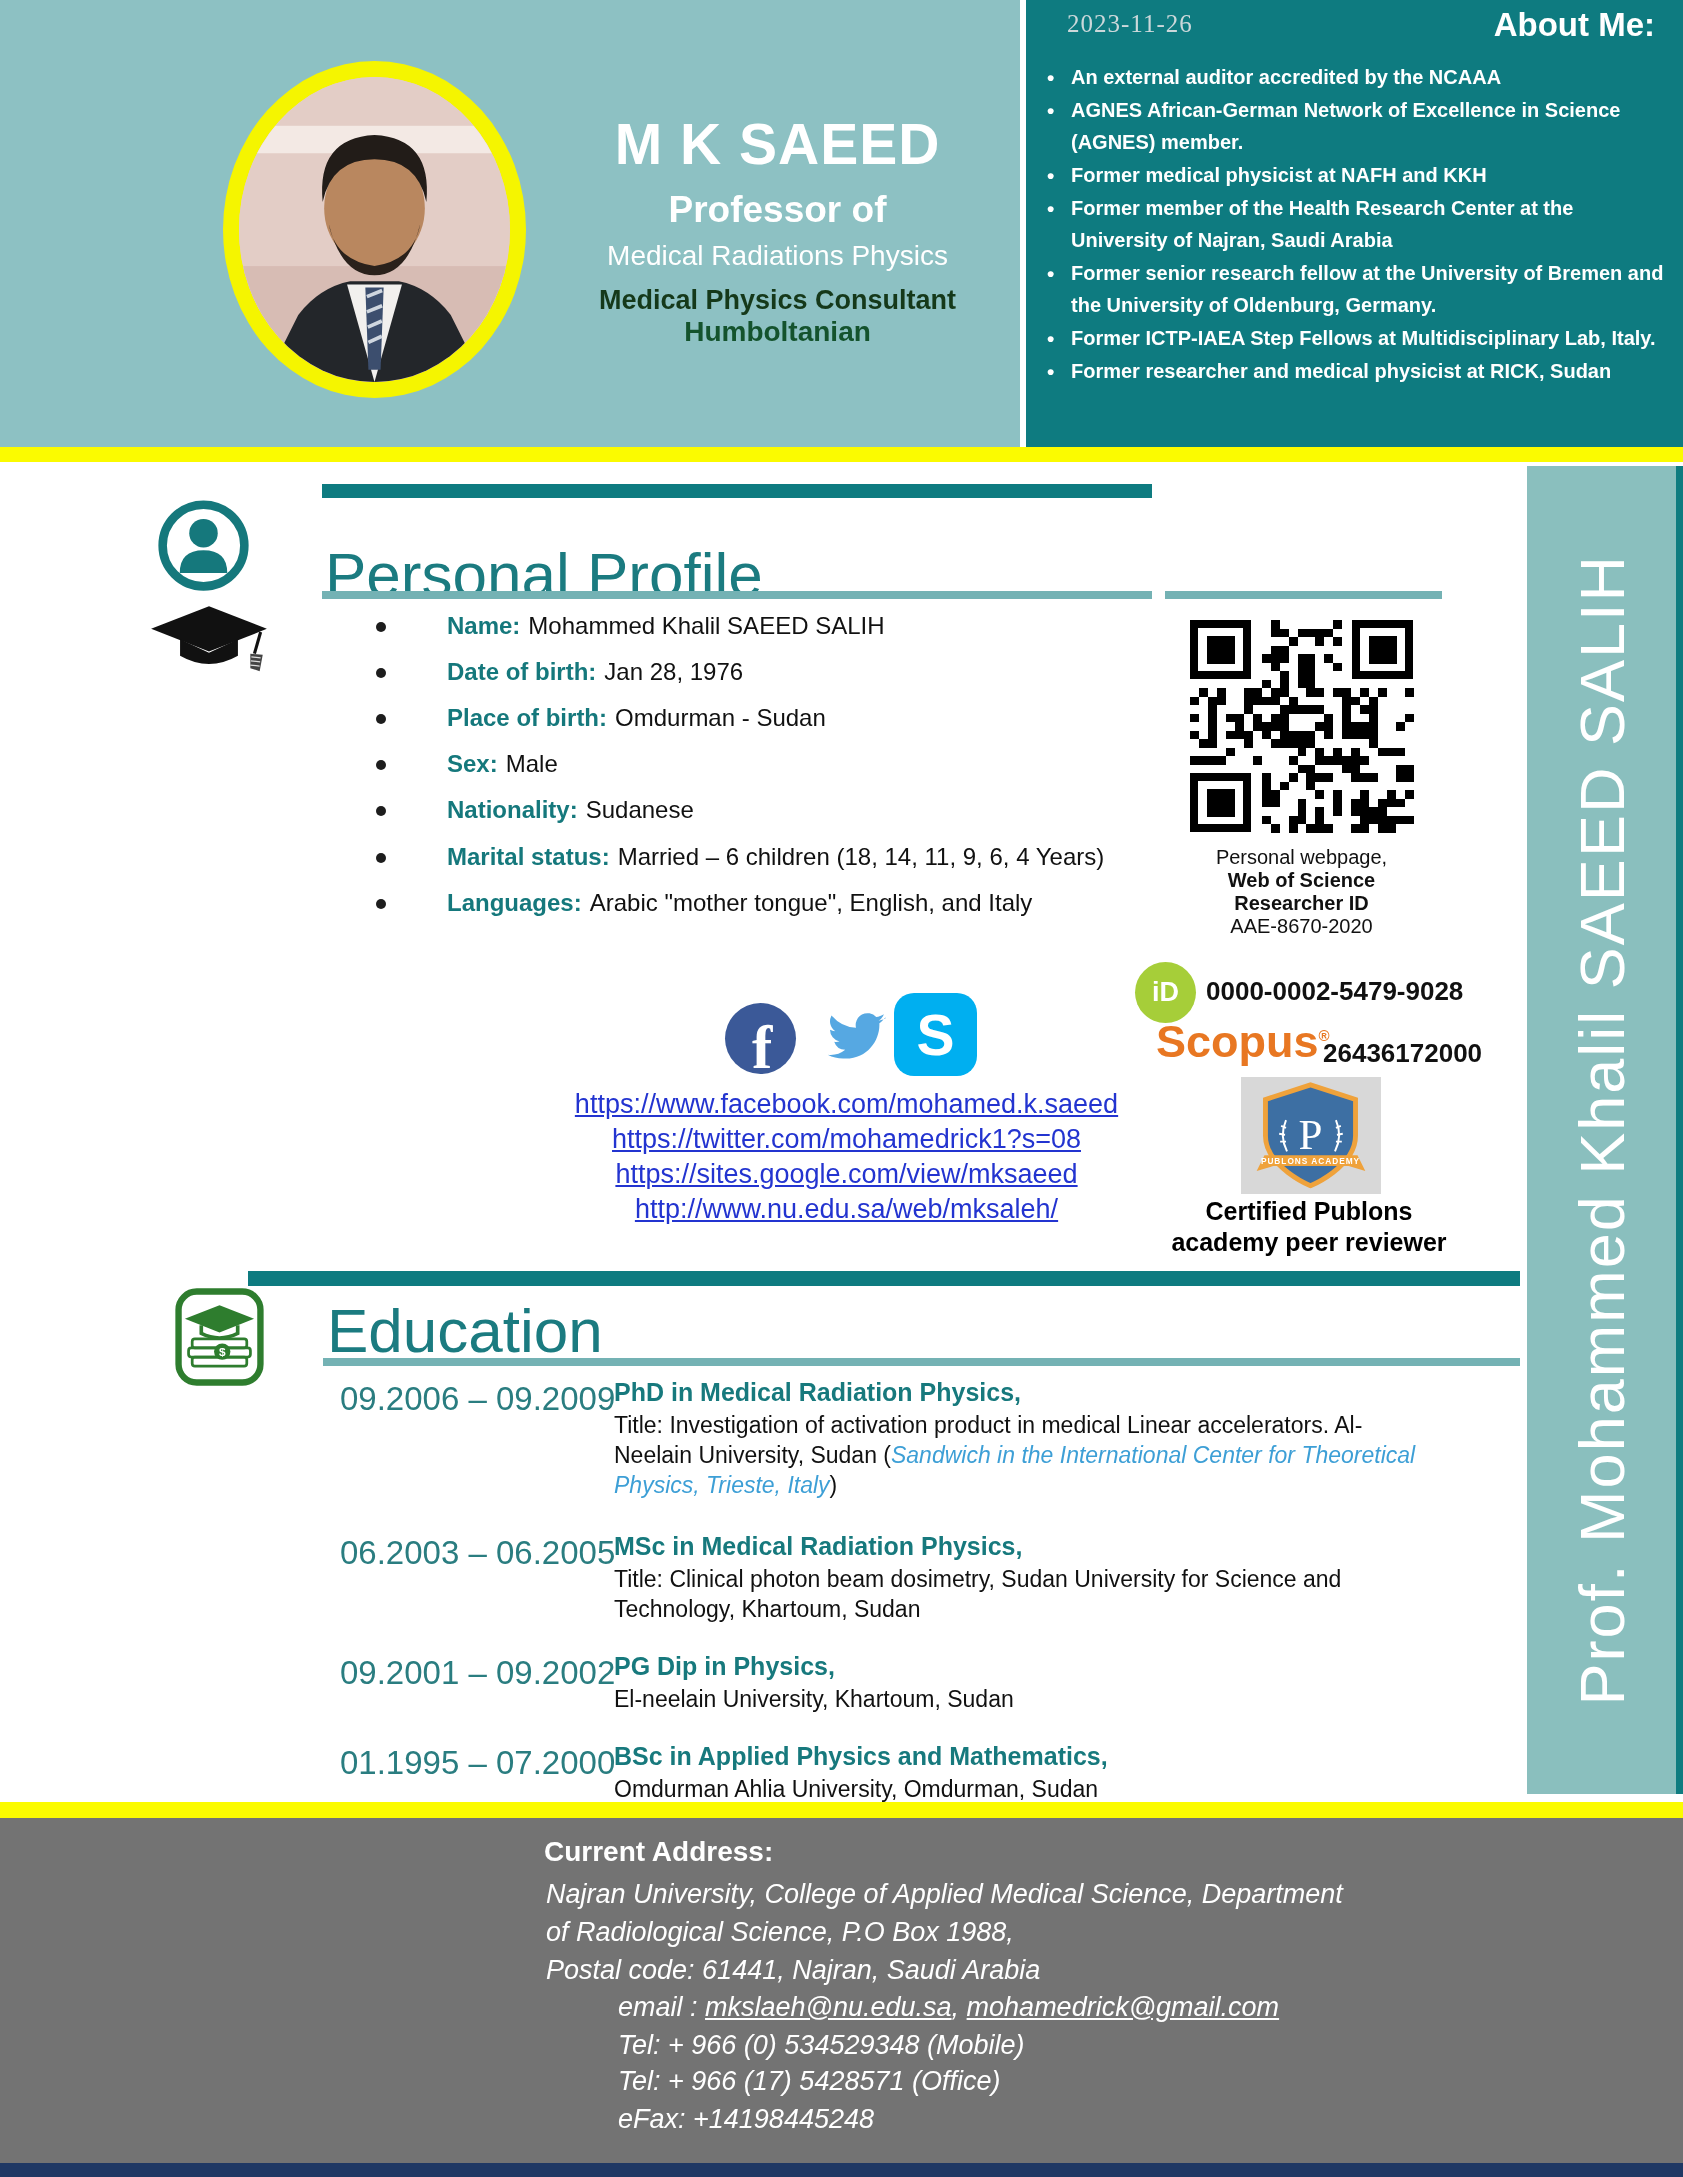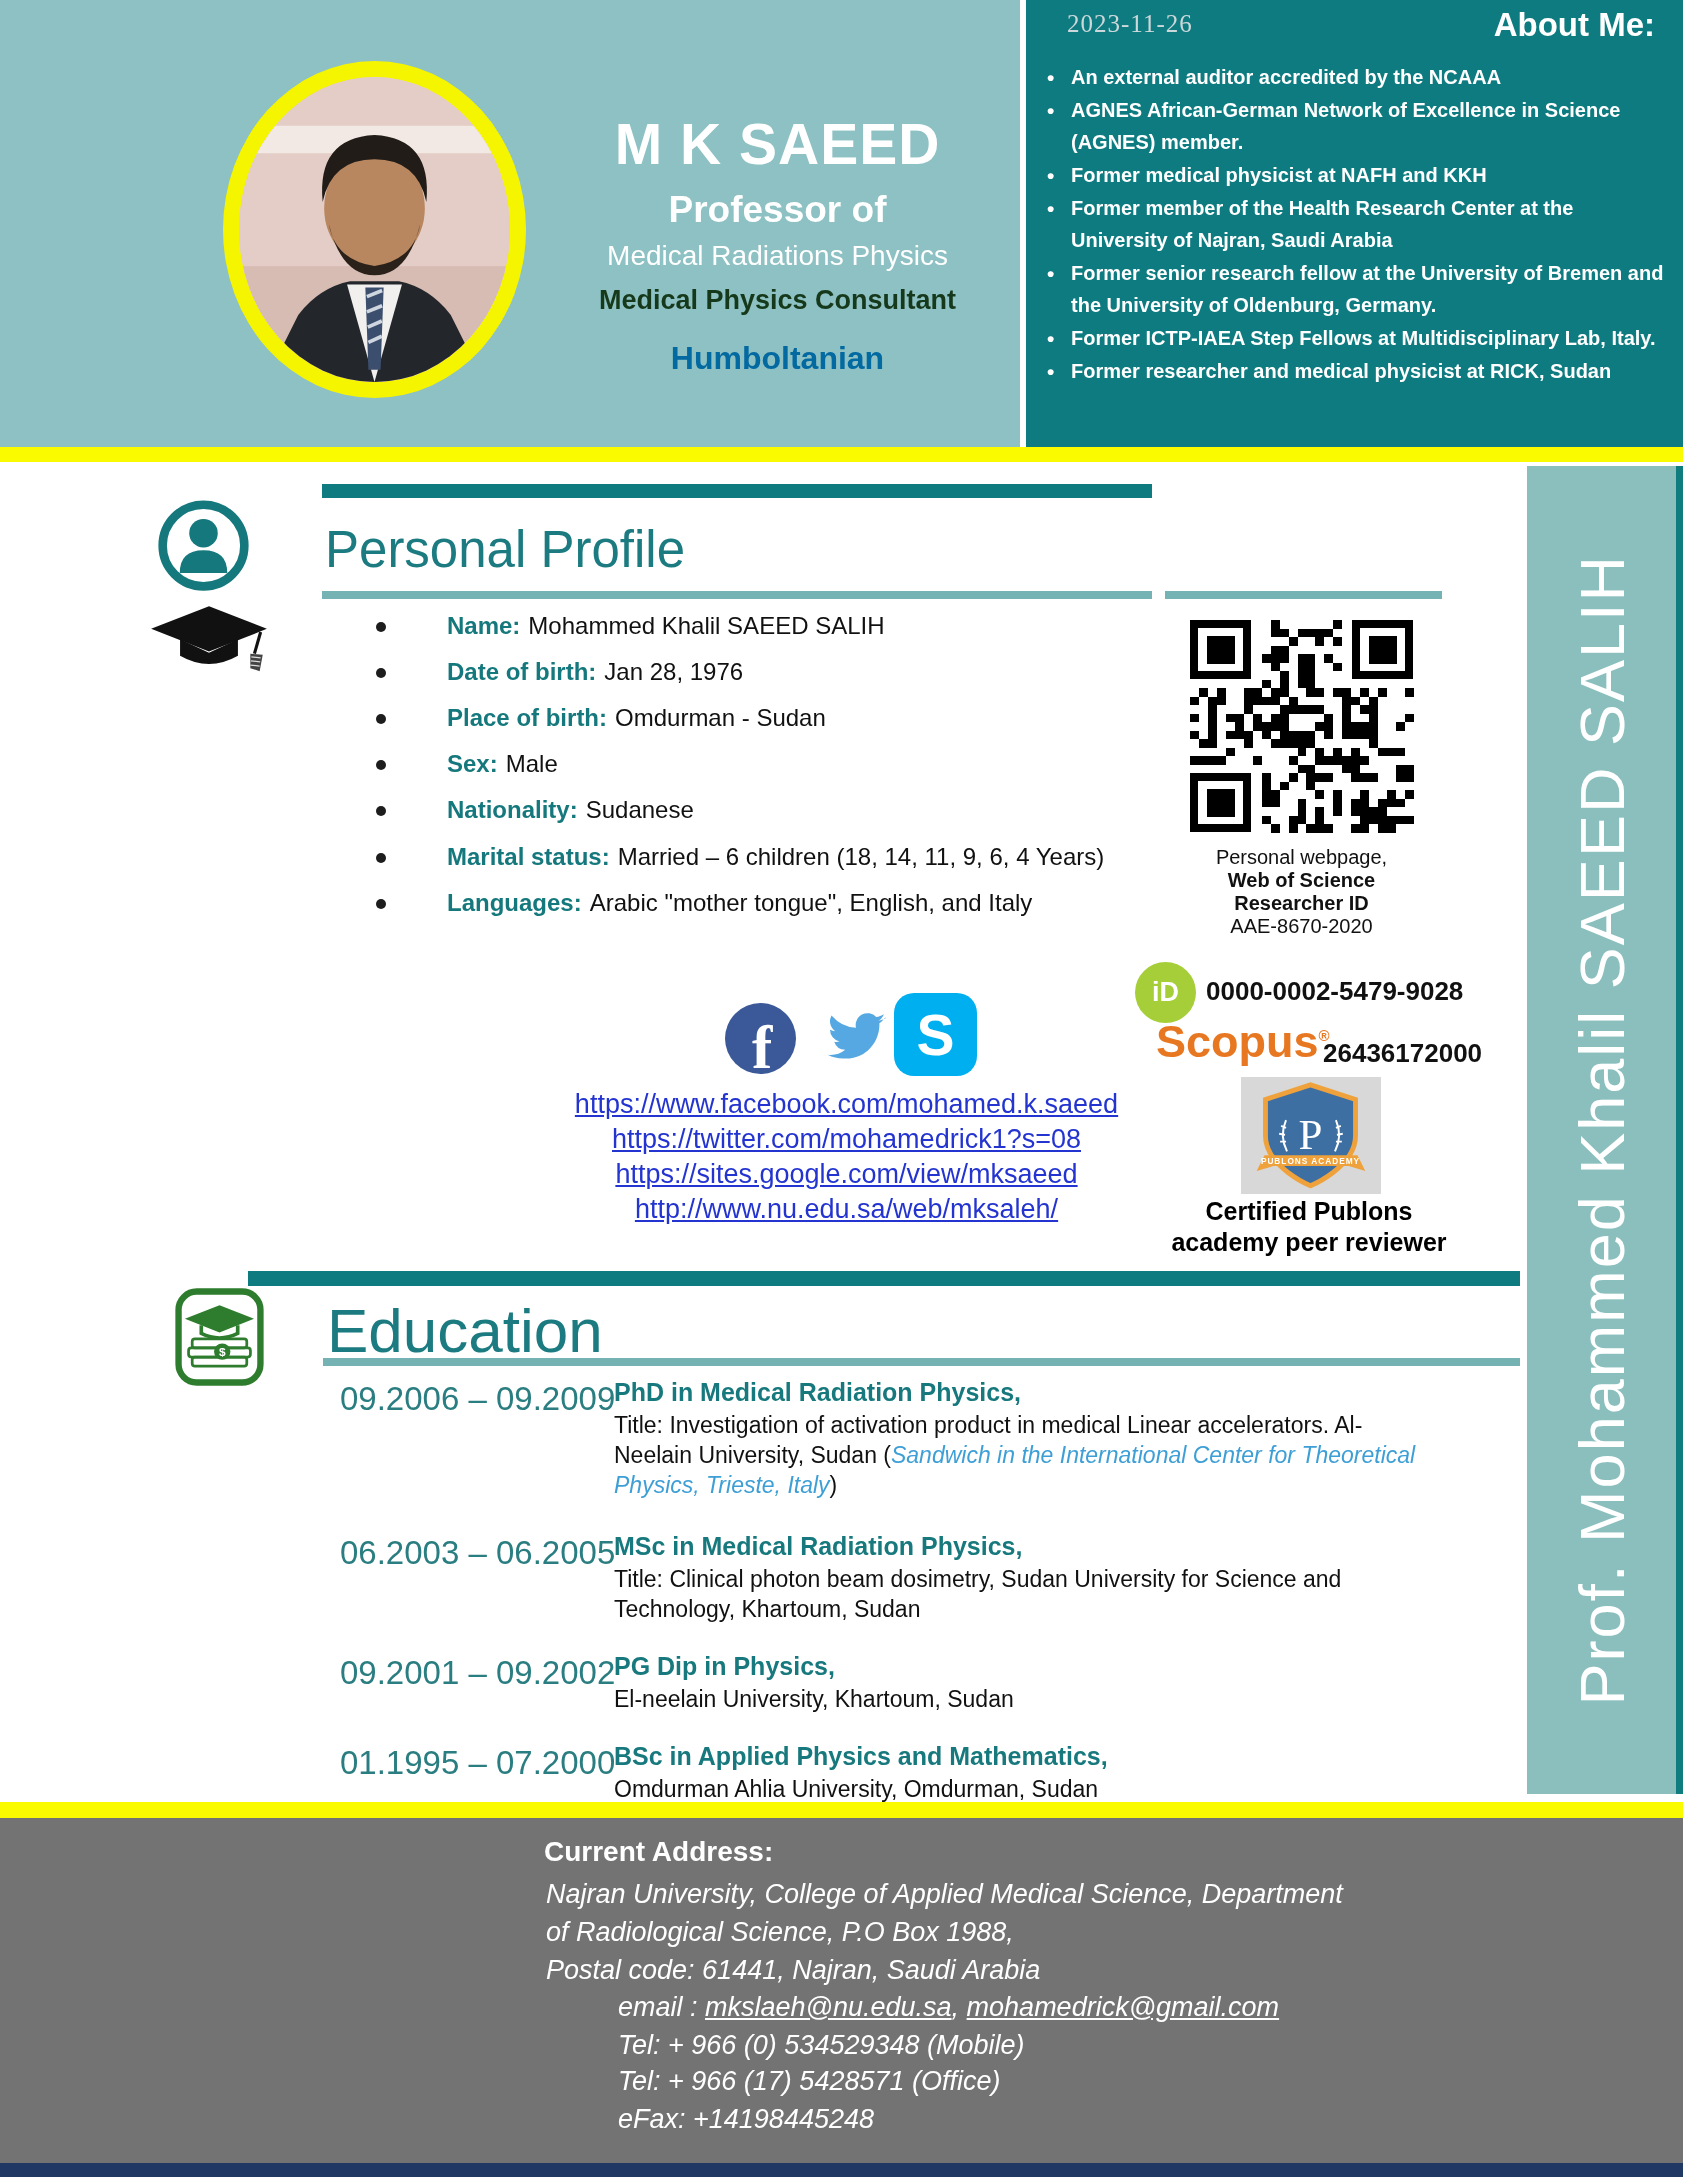--- a/index.html
+++ b/index.html
@@ -18,32 +18,32 @@
   #about-list li::before{content:"•";position:absolute;left:2px;top:0;font-size:21px;}
 
   #photo{left:223px;top:61px;width:271px;height:305px;border:16px solid #f5f500;border-radius:50%;overflow:hidden;background:#e3cdc6;}
   #photo svg{width:100%;height:100%;display:block;}
 
   #name-block{left:530px;top:111px;width:495px;text-align:center;color:#fff;}
   .nb-name{font-size:57px;font-weight:bold;letter-spacing:1px;}
   .nb-role1{font-size:37px;font-weight:bold;margin-top:12px;}
   .nb-role2{font-size:28px;font-weight:normal;margin-top:9px;}
   .nb-cons{font-size:27px;font-weight:bold;color:#15391a;margin-top:13px;}
-  .nb-humb{font-size:32px;font-weight:bold;color:#0369a1;margin-top:24px;}
+  .nb-humb{font-size:28px;font-weight:bold;color:#14532d;margin-top:0;}
 
   #yellow-divider{left:0;top:447px;width:1683px;height:15px;background:#fbfb00;}
 
   
   #sidebar{left:1527px;top:466px;width:149px;height:1328px;background:#8abfbe;display:flex;align-items:center;justify-content:center;}
   #sidebar span{writing-mode:vertical-rl;transform:rotate(180deg);font-size:63px;color:#fff;white-space:nowrap;letter-spacing:2px;}
   #right-edge{left:1676px;top:466px;width:7px;height:1328px;background:#0f7c80;}
 
   
   #pp-rule-top{left:322px;top:484px;width:830px;height:14px;background:#0e7b80;}
-  #pp-heading{left:325px;top:520px;font-size:51px;color:#1b7b80;}
+  #pp-heading{left:325px;top:539px;font-size:62px;color:#1b7b80;}
   #pp-underline-a{left:322px;top:591px;width:830px;height:8px;background:#74b2b4;}
   #pp-underline-b{left:1165px;top:591px;width:277px;height:8px;background:#74b2b4;}
   #pp-icon{left:156px;top:498px;width:95px;height:95px;}
   #cap-icon{left:147px;top:602px;width:124px;height:84px;}
 
   .field{position:absolute;left:376px;width:990px;height:40px;font-size:24px;}
   .field .dot{position:absolute;left:0;top:10px;width:10px;height:10px;border-radius:50%;background:#1d1d1d;}
   .field .ftext{position:absolute;left:71px;top:0;white-space:nowrap;}
   .flabel{font-weight:bold;color:#15787c;margin-right:8px;}
   .fvalue{color:#111;}

